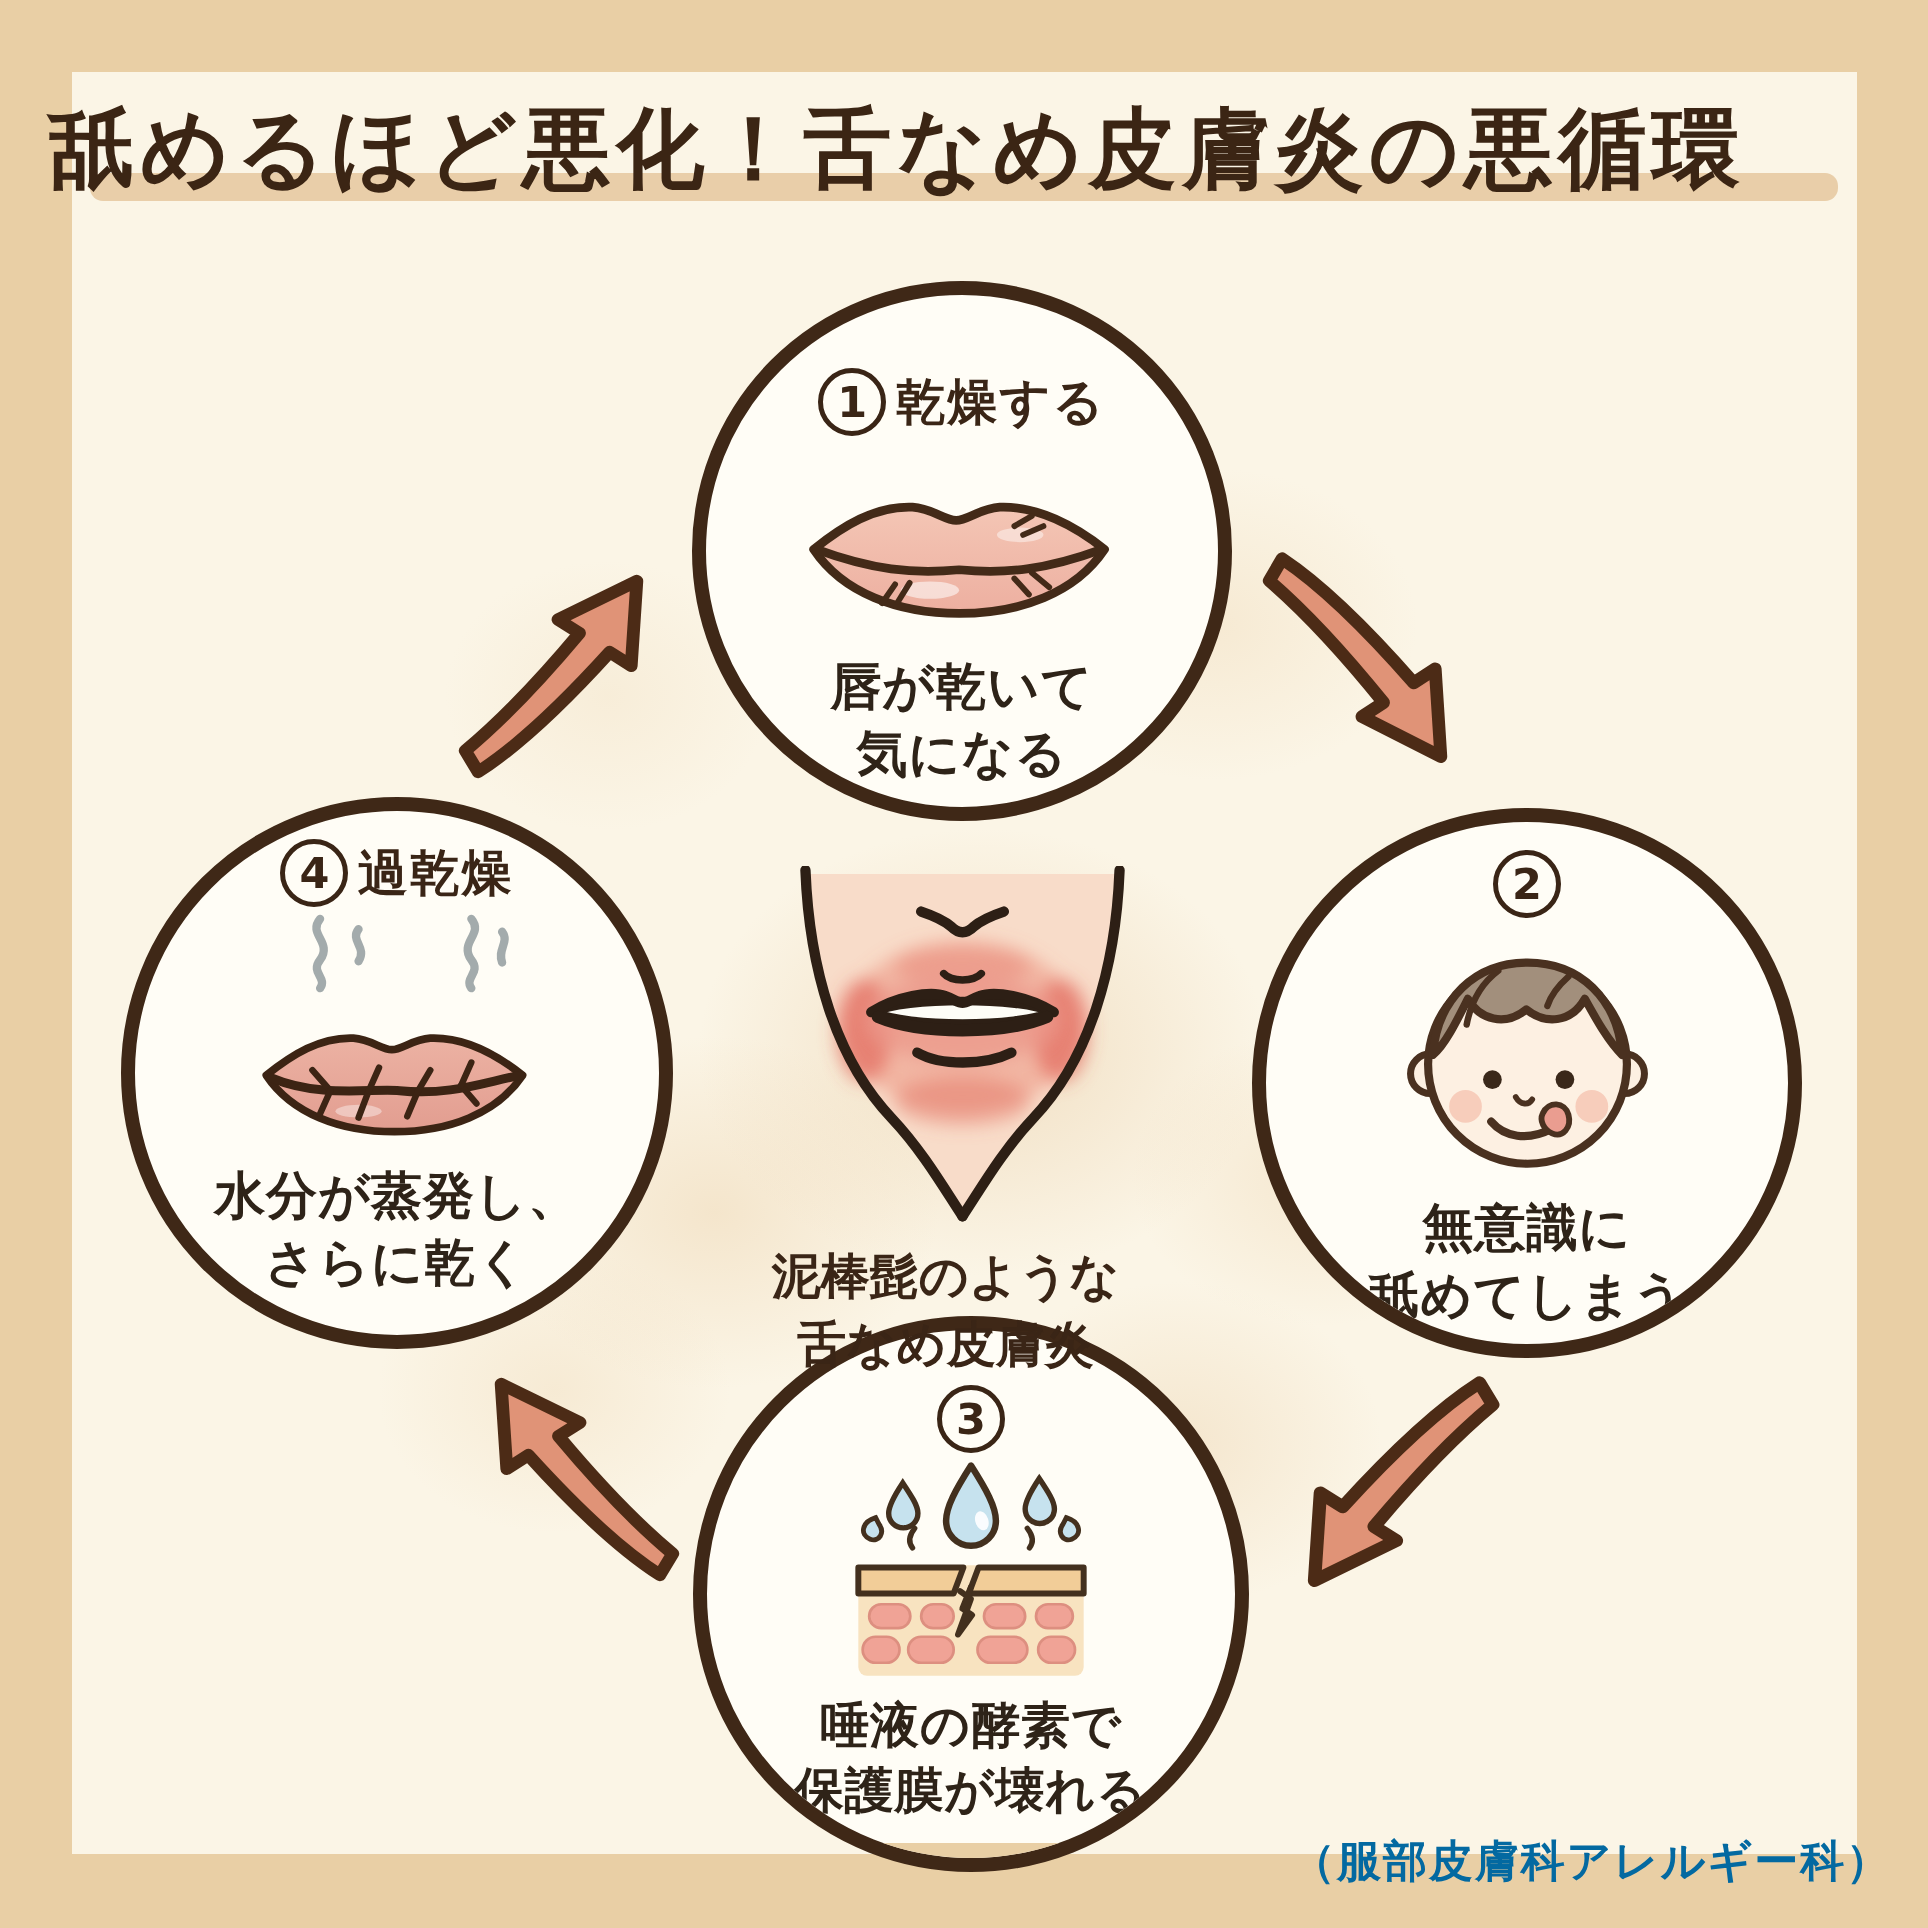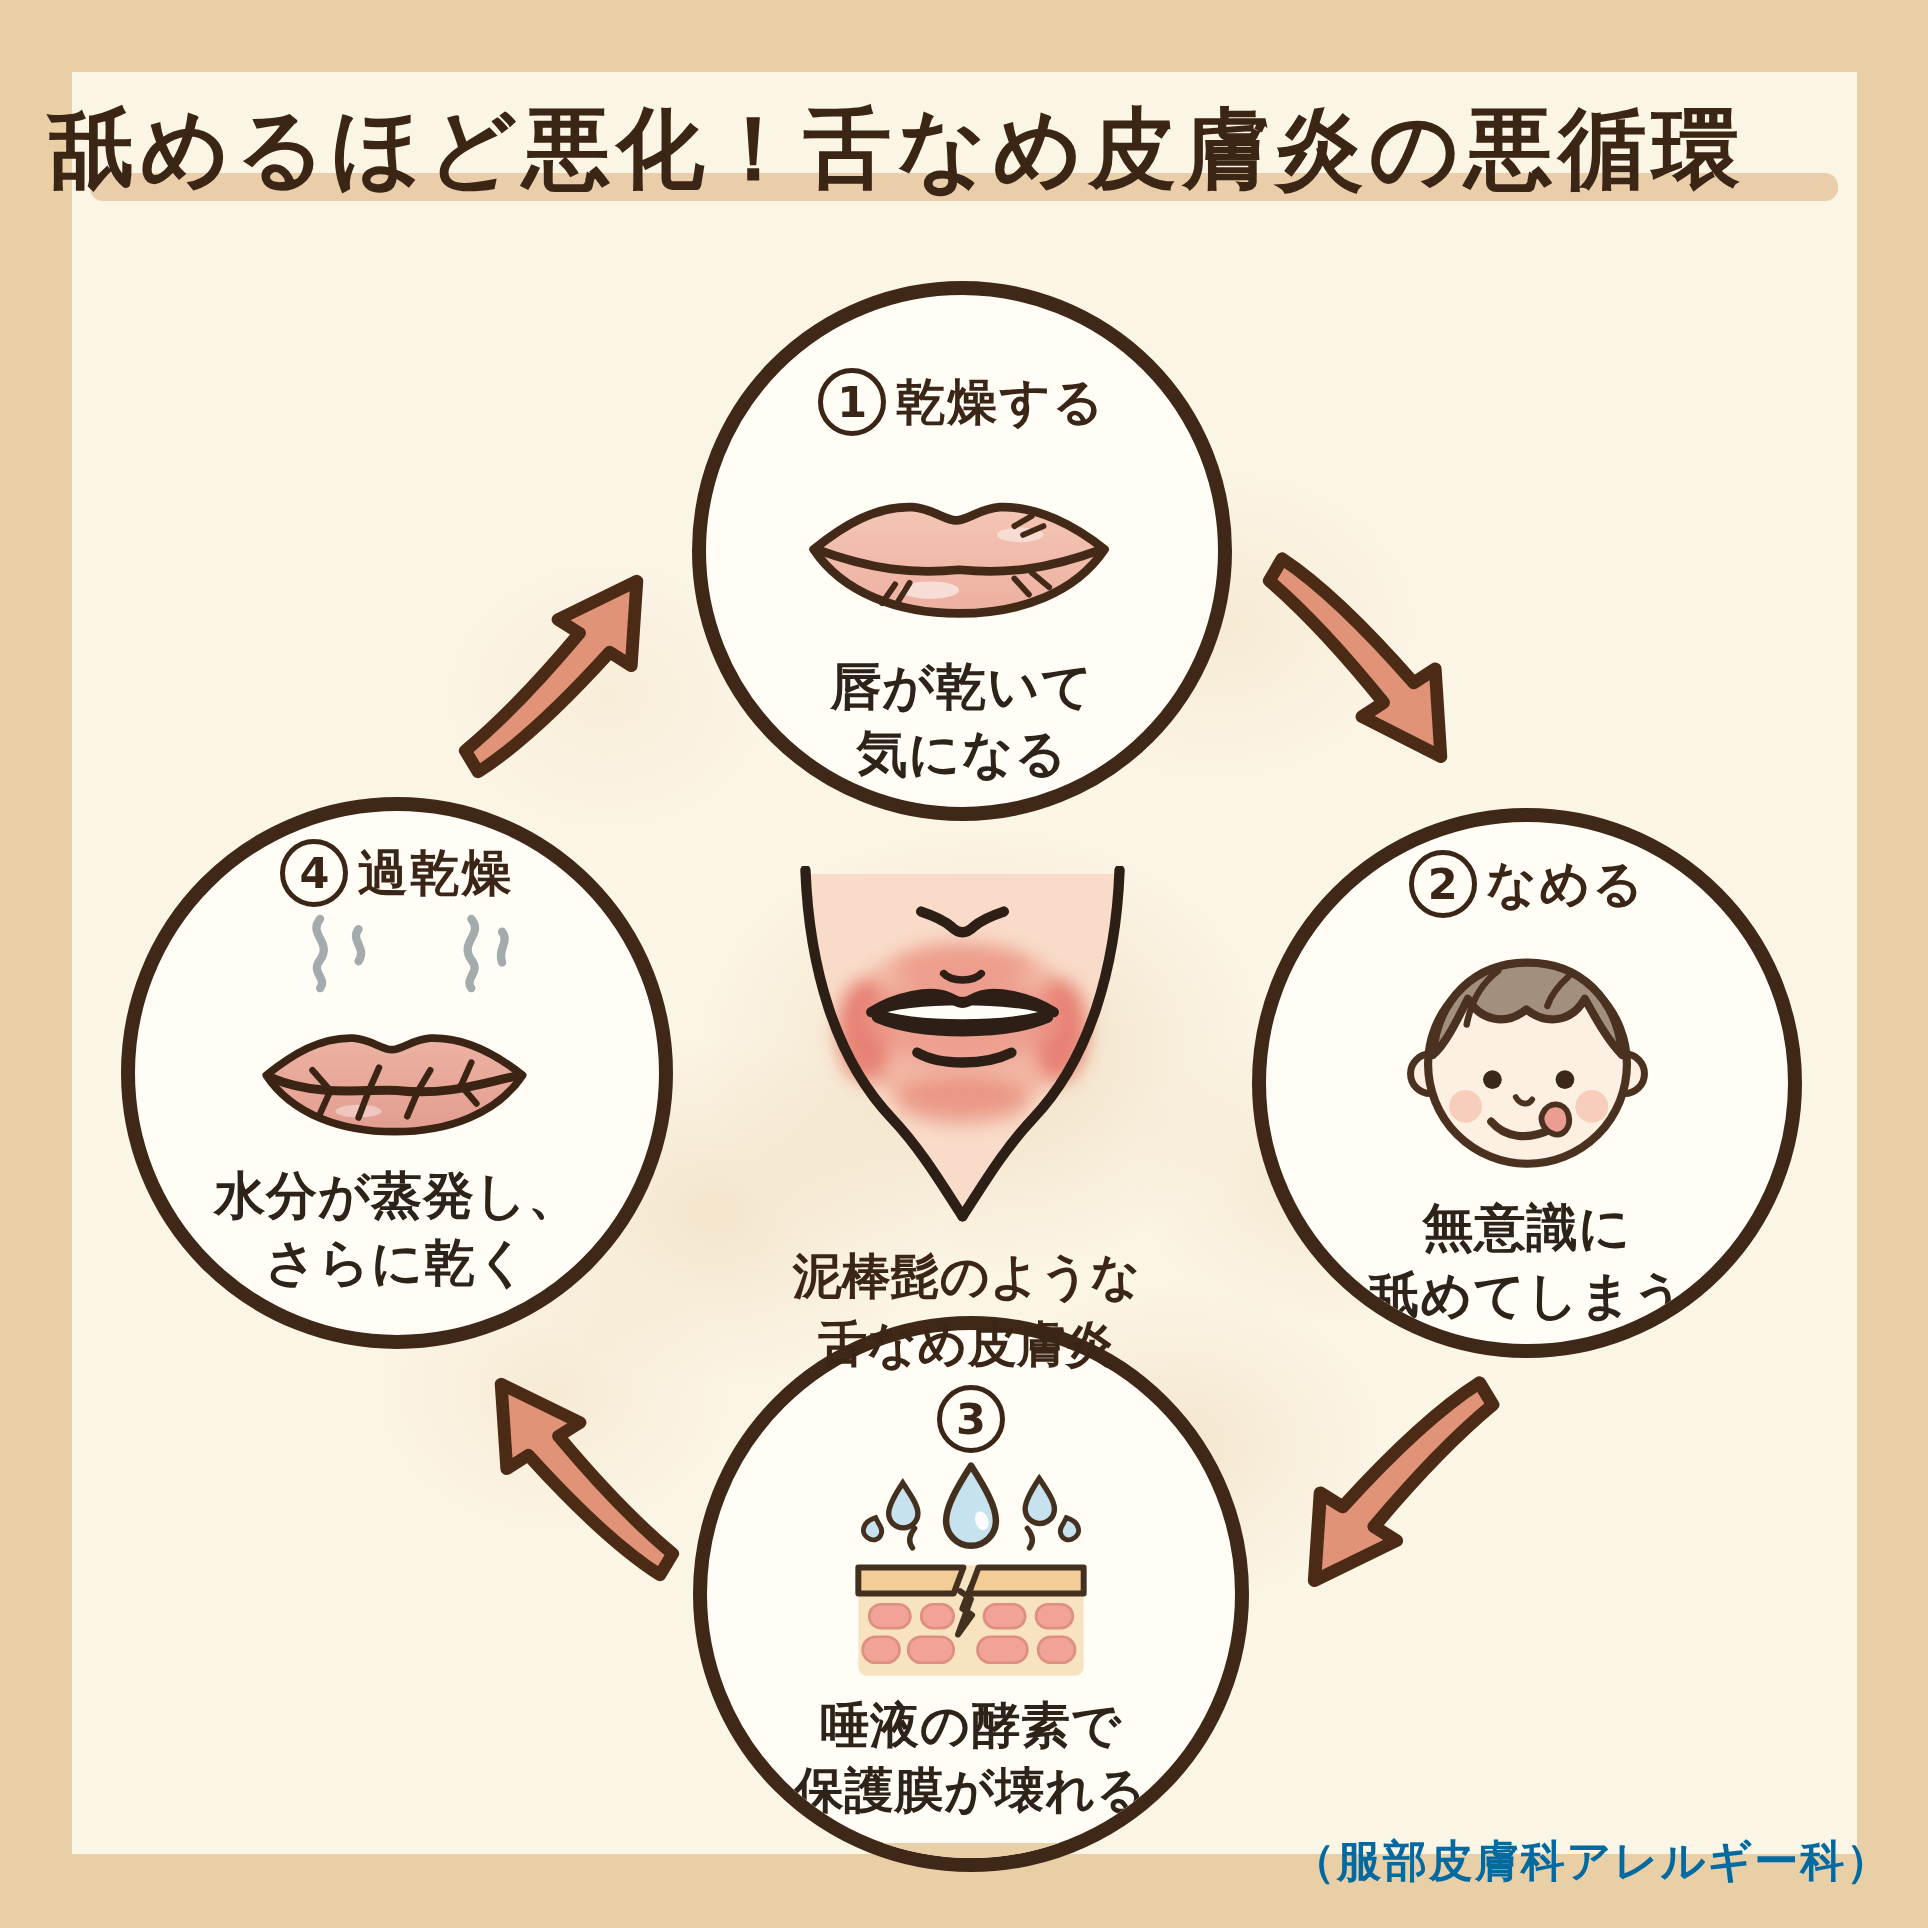--- a/index.html
+++ b/index.html
@@ -30,21 +30,21 @@
   #node2{left:1252px;top:808px;width:550px;height:550px;padding-top:28px;}
   #node3{left:693px;top:1316px;width:556px;height:556px;padding-top:55px;}
   #node4{left:121px;top:797px;width:552px;height:552px;padding-top:28px;}
   #node3::after{content:"";position:absolute;left:6%;right:6%;bottom:0;height:15px;background:#e9cfa5;}
   .arrow{position:absolute;}
   #arrow-1-2{left:1245px;top:539px;width:256px;height:256px;}
   #arrow-2-3{left:1252px;top:1363px;width:266px;height:256px;transform:scaleX(-1);}
   #arrow-3-4{left:441px;top:1347px;width:256px;height:247px;transform:scale(-1,-1);}
   #arrow-4-1{left:441px;top:544px;width:256px;height:247px;transform:scaleY(-1);}
   #center-illo{position:absolute;left:765px;top:866px;width:395px;height:377px;}
-  #center-caption{position:absolute;left:684px;top:1243px;width:565px;text-align:center;
+  #center-caption{position:absolute;left:663px;top:1243px;width:565px;text-align:center;
     font-size:49px;line-height:1.38;font-weight:bold;color:#3a2516;font-family:Liberation Serif, serif;}
   #attribution{position:absolute;right:36px;top:1832px;font-size:44px;font-weight:bold;
     color:#0369a1;letter-spacing:1.9px;}
 </style>
 </head>
 <body>
 
 <div id="board">
   <div id="panel"></div>
 
@@ -91,21 +91,20 @@
     </svg>
     <div class="caption" style="margin-top:19px">
       <div>唇が乾いて</div>
       <div>気になる</div>
     </div>
   </div>
 
   <div class="node" id="node2">
     <div class="node-head">
       <span class="badge">2</span>
-      <span class="node-title">なめる</span>
     </div>
     <svg width="269" height="269" viewBox="0 0 230 230" style="margin-top:5.6px">
       <g stroke="#4a3120" stroke-linejoin="round" stroke-linecap="round">
         <circle cx="32" cy="128" r="17" fill="#fdf0e2" stroke-width="6"></circle>
         <circle cx="198" cy="128" r="17" fill="#fdf0e2" stroke-width="6"></circle>
         <circle cx="115" cy="120" r="85" fill="#fdf0e2" stroke-width="7"></circle>
         <path d="M 115 33 C 70 33 38 64 34 112 C 44 104 54 84 64 64 C 74 82 96 88 114 73 C 130 86 152 85 164 64 C 174 82 184 100 196 112 C 192 64 160 33 115 33 Z" fill="#a28f7c" stroke-width="7"></path>
         <path d="M 90 40 C 74 52 66 70 63 86" fill="none" stroke-width="5.5"></path>
         <path d="M 150 45 C 141 53 135 61 132 70" fill="none" stroke-width="5.5"></path>
         <circle cx="85" cy="133" r="8" fill="#3a281a" stroke="none"></circle>

